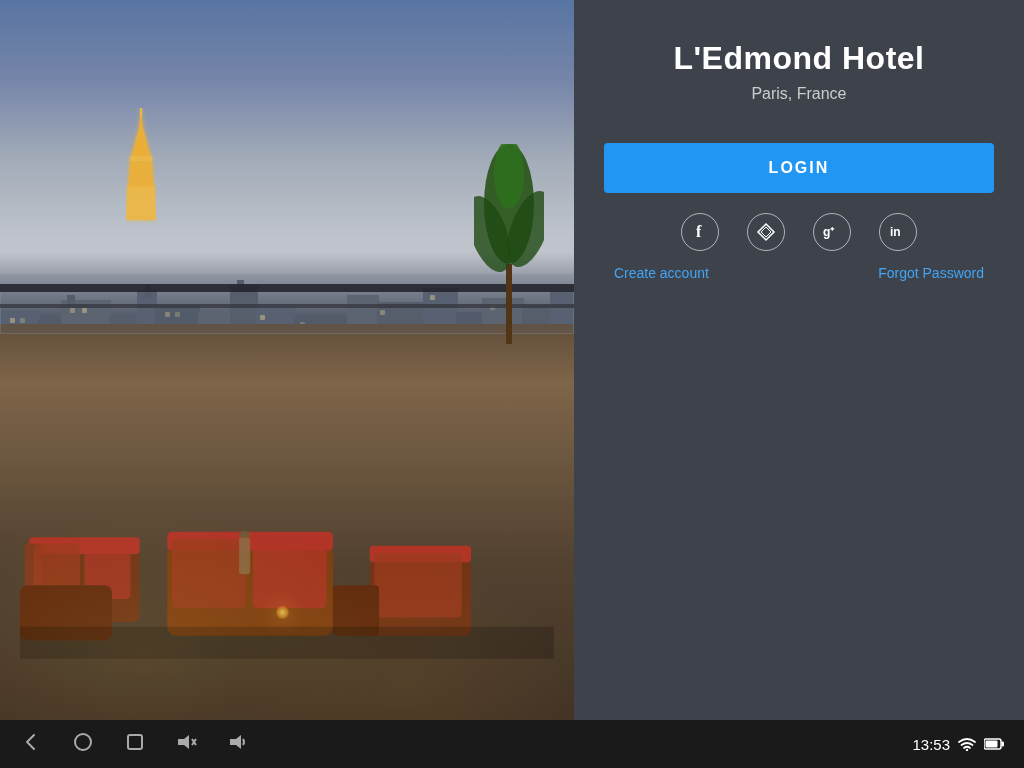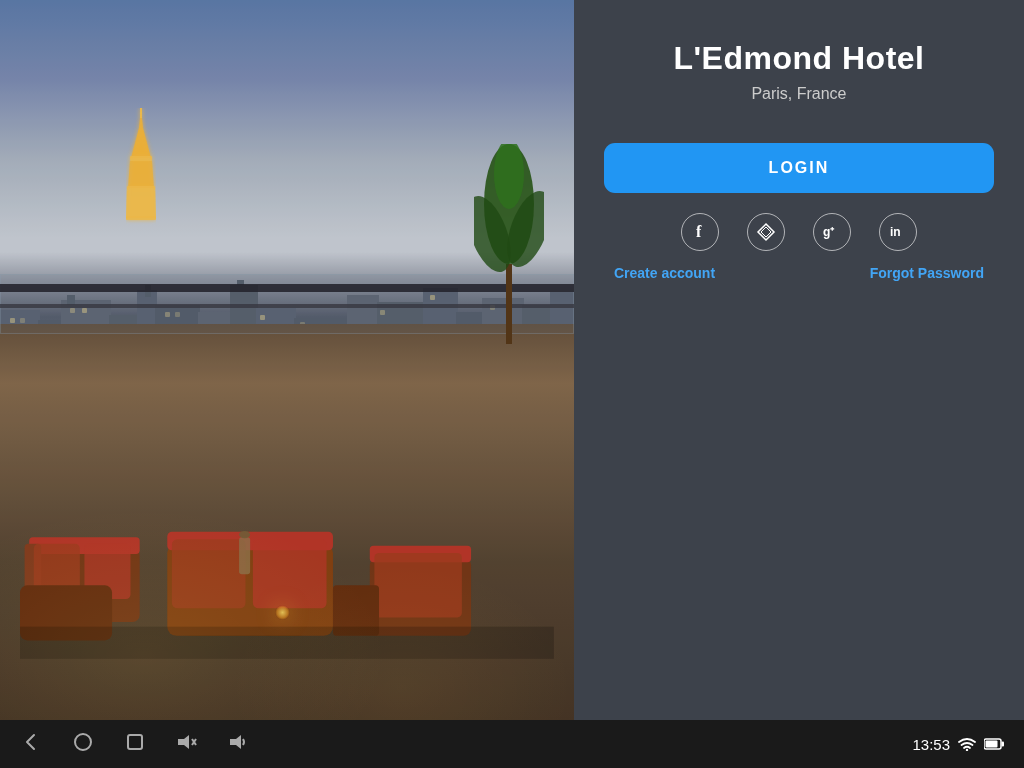--- a/index.html
+++ b/index.html
@@ -233,21 +233,21 @@
 
     .text-input::placeholder {
       color: #888;
     }
 
     .login-btn {
       width: 100%;
       height: 50px;
       background: #2196F3;
       border: none;
-      border-radius: 11px;
+      border-radius: 4px;
       color: #ffffff;
       font-size: 16px;
       font-weight: 700;
       letter-spacing: 2px;
       cursor: pointer;
       margin-bottom: 20px;
     }
 
     
     .social-row {
@@ -277,21 +277,21 @@
       align-items: center;
       justify-content: space-between;
       width: 100%;
       margin-bottom: auto;
       padding: 0 10px;
     }
 
     .link-btn {
       color: #42A5F5;
       font-size: 14px;
-      font-weight: 700;
+      font-weight: 400;
       cursor: pointer;
       background: none;
       border: none;
       text-decoration: none;
     }
 
     .spacer { flex: 1; }
 
     .cancel-btn {
       width: 100%;

